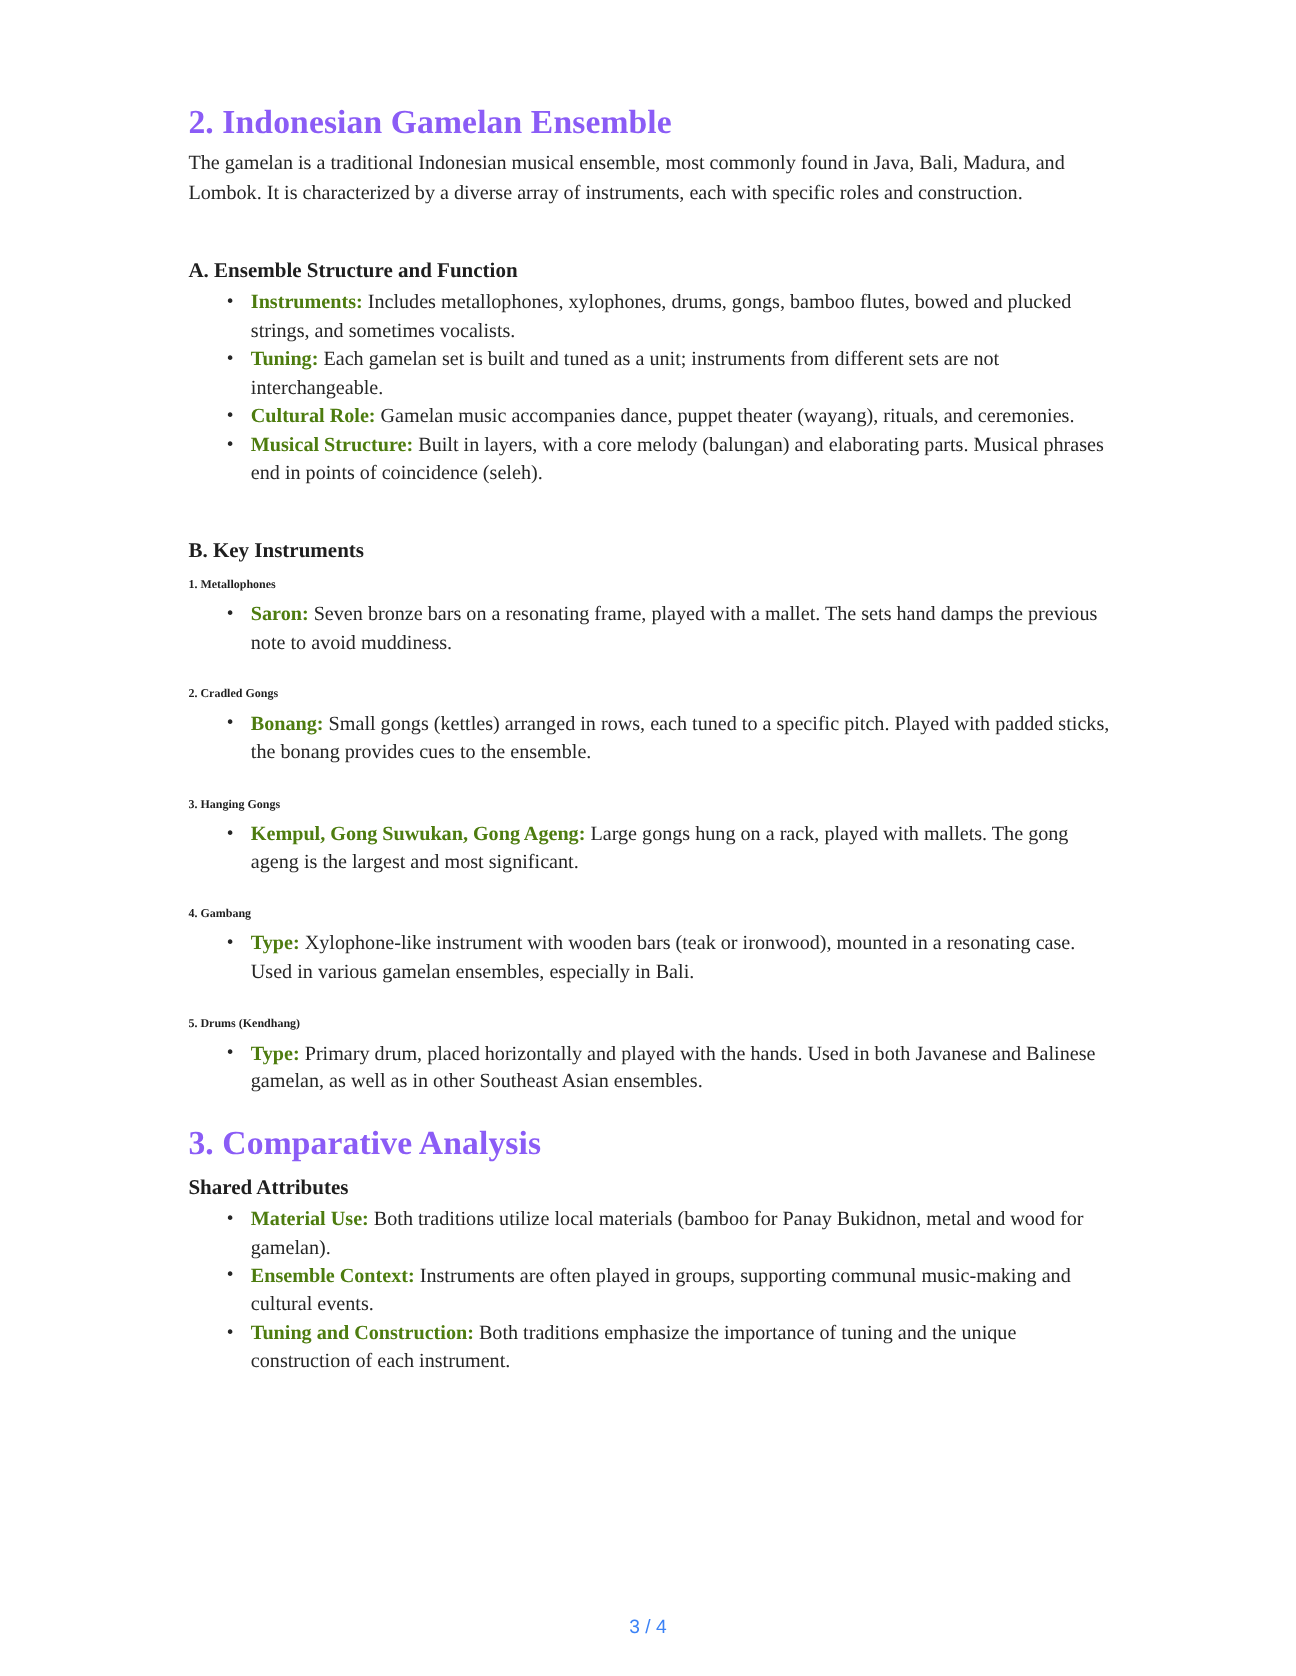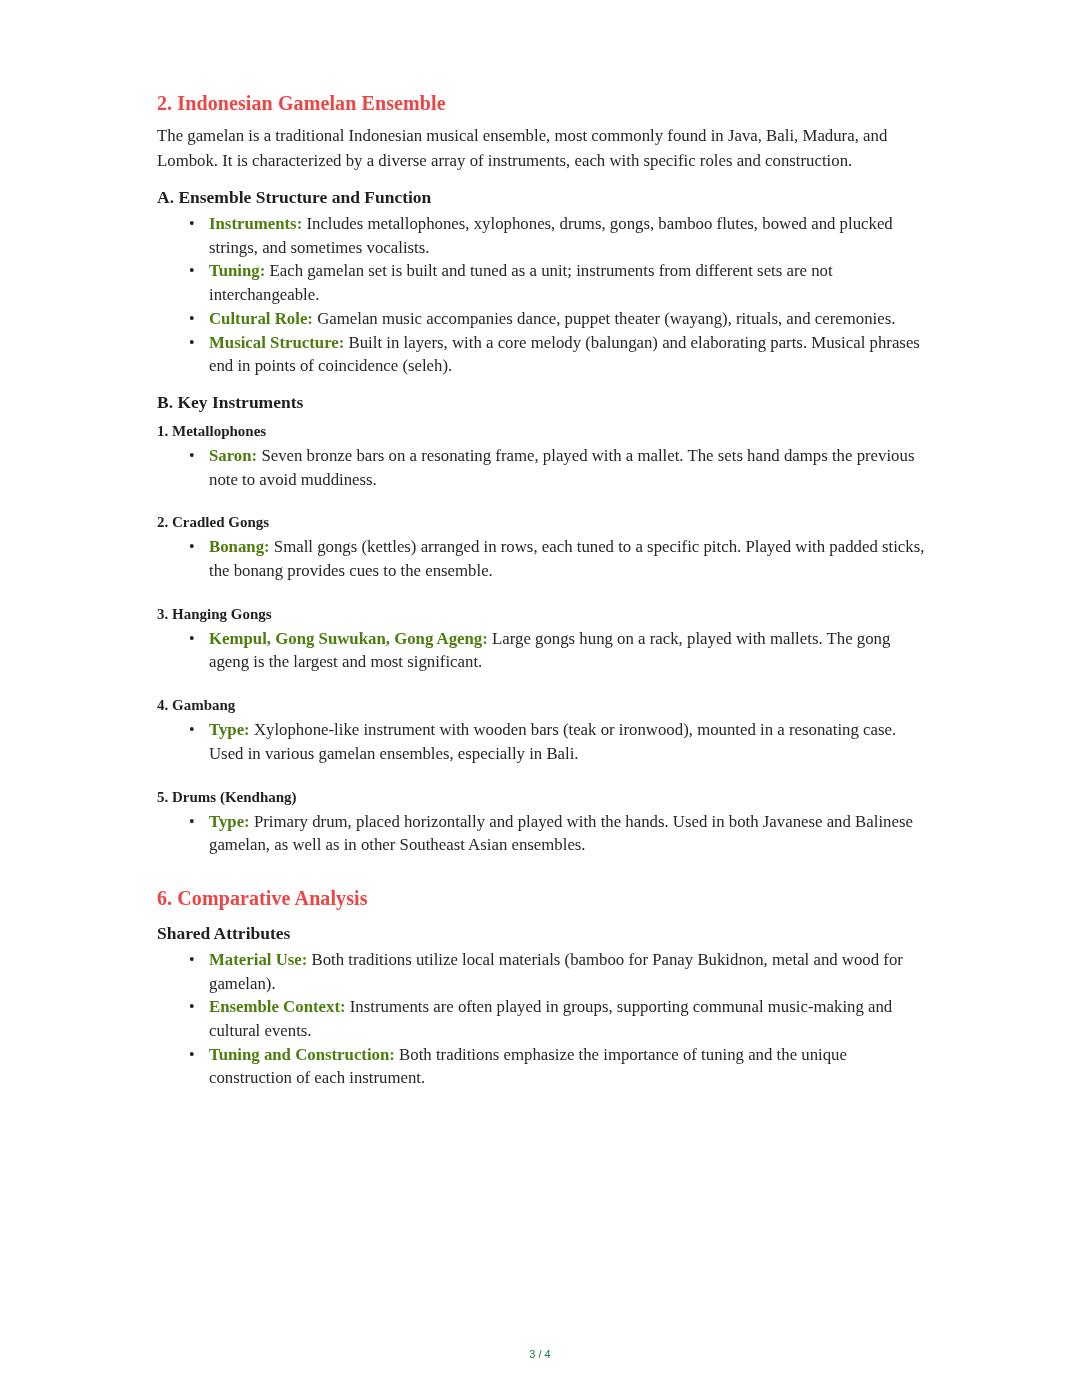--- a/index.html
+++ b/index.html
@@ -17,43 +17,43 @@
     height: 1397px;
     background: #ffffff;
   }
   .content {
     position: absolute;
     left: 157px;
     top: 88px;
     width: 768px;
   }
   .blk-h1 {
-    font-size: 20px;
+    font-size: 28px;
     font-weight: 700;
-    color: #ef4444;
+    color: #8b5cf6;
     line-height: 30px;
     letter-spacing: 0.1px;
   }
   .blk-h1 + .blk-h1, .content > * + .blk-h1 { margin-top: 26px; }
   .content > .blk-h1:first-child { margin-top: 0; }
   .blk-p {
     font-size: 16.8px;
     line-height: 24.5px;
     margin-top: 6px;
   }
   .blk-h2 {
     font-size: 17.5px;
     font-weight: 700;
     color: #1f1f1f;
     line-height: 25px;
-    margin-top: 12px;
+    margin-top: 40px;
   }
   .blk-h1 + .blk-h2 { margin-top: 8px; }
   .blk-h3 {
-    font-size: 15px;
+    font-size: 10px;
     font-weight: 700;
     color: #1f1f1f;
     line-height: 21px;
     margin-top: 21px;
   }
   .blk-h2 + .blk-h3 { margin-top: 6px; }
   ul.bullet-list {
     list-style: none;
     margin-top: 2px;
     padding-left: 52px;
@@ -75,22 +75,22 @@
     font-weight: 700;
     color: #4d7c0f;
   }
   .footer {
     position: absolute;
     left: 0;
     top: 1348px;
     width: 100%;
     text-align: center;
     font-family: "Liberation Sans", sans-serif;
-    font-size: 11px;
-    color: #15803d;
+    font-size: 16px;
+    color: #3b82f6;
   }
 </style>
 </head>
 <body>
 
 <div class="page">
   <div class="content">
       <h2 class="blk-h1">2. Indonesian Gamelan Ensemble</h2>
       <p class="blk-p">The gamelan is a traditional Indonesian musical ensemble, most commonly found in Java, Bali, Madura, and Lombok. It is characterized by a diverse array of instruments, each with specific roles and construction.</p>
       <h3 class="blk-h2">A. Ensemble Structure and Function</h3>
@@ -114,21 +114,21 @@
         <li><strong>Kempul, Gong Suwukan, Gong Ageng:</strong><span> Large gongs hung on a rack, played with mallets. The gong ageng is the largest and most significant.</span></li>
       </ul>
       <h4 class="blk-h3">4. Gambang</h4>
       <ul class="bullet-list">
         <li><strong>Type:</strong><span> Xylophone-like instrument with wooden bars (teak or ironwood), mounted in a resonating case. Used in various gamelan ensembles, especially in Bali.</span></li>
       </ul>
       <h4 class="blk-h3">5. Drums (Kendhang)</h4>
       <ul class="bullet-list">
         <li><strong>Type:</strong><span> Primary drum, placed horizontally and played with the hands. Used in both Javanese and Balinese gamelan, as well as in other Southeast Asian ensembles.</span></li>
       </ul>
-      <h2 class="blk-h1">6. Comparative Analysis</h2>
+      <h2 class="blk-h1">3. Comparative Analysis</h2>
       <h3 class="blk-h2">Shared Attributes</h3>
       <ul class="bullet-list">
         <li><strong>Material Use:</strong><span> Both traditions utilize local materials (bamboo for Panay Bukidnon, metal and wood for gamelan).</span></li>
         <li><strong>Ensemble Context:</strong><span> Instruments are often played in groups, supporting communal music-making and cultural events.</span></li>
         <li><strong>Tuning and Construction:</strong><span> Both traditions emphasize the importance of tuning and the unique construction of each instrument.</span></li>
       </ul>
     </div>
   <div class="footer">3 / 4</div>
 </div>
 

